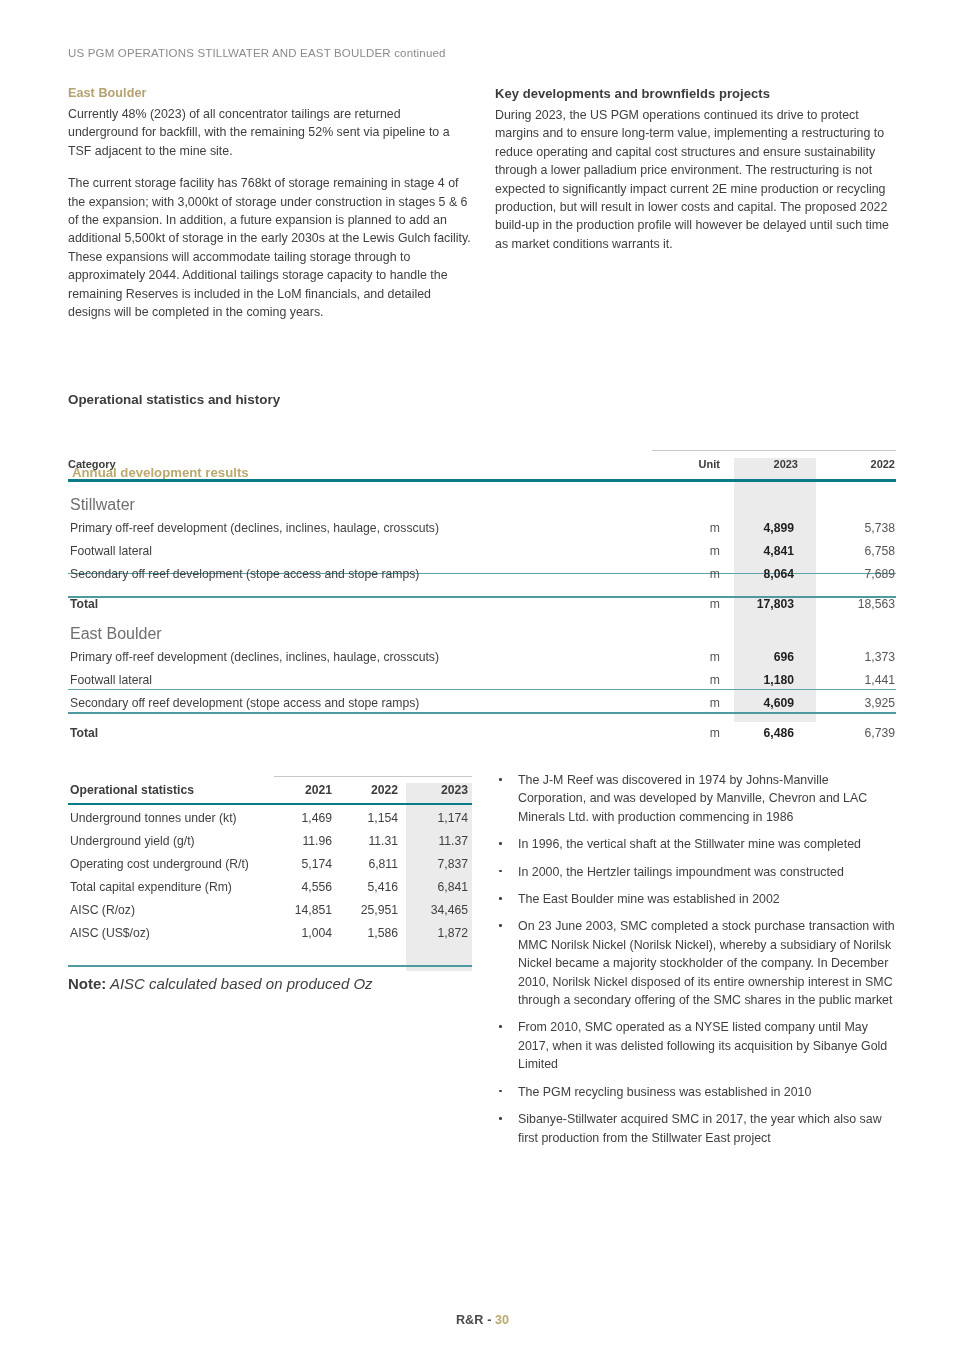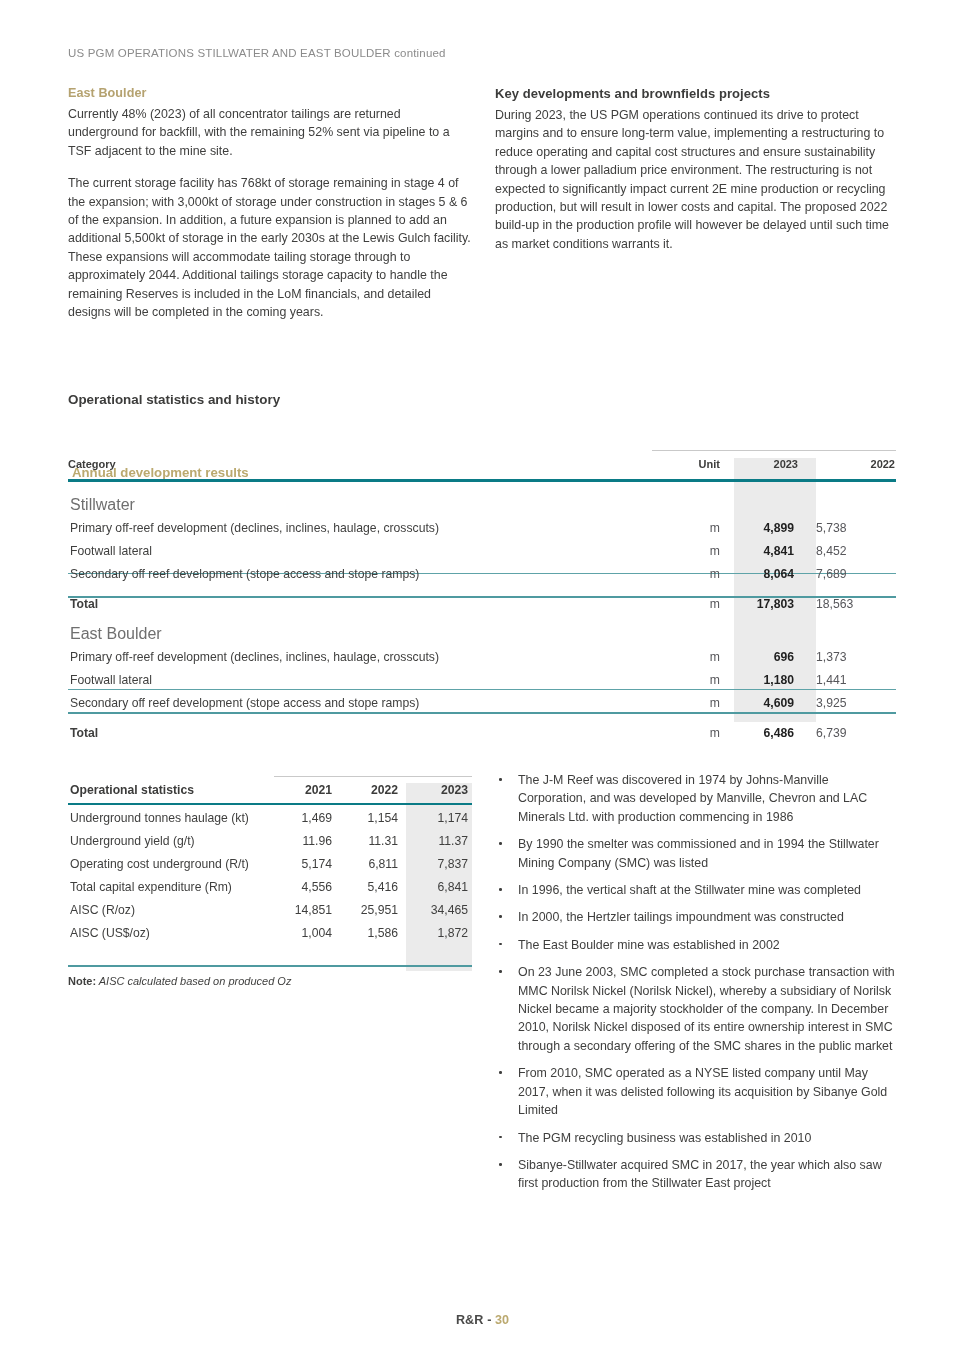--- a/index.html
+++ b/index.html
@@ -144,21 +144,21 @@
     z-index: 0;
   }
   .band-2023.dev-band { height: 264px; }
 
   .dev-table-wrap table.dev { position: relative; z-index: 1; }
 
   tr.data td { height: 23px; }
   tr.data td.cat   { padding-left: 2px; color: #3f3f3e; }
   tr.data td.unit  { padding-right: 16px; text-align: right; color: #56565a; }
   tr.data td.v23   { padding-right: 22px; text-align: right; font-weight: bold; color: #1f1f1f; }
-  tr.data td.v22   { padding-right: 1px;  text-align: left; color: #56565a; }
+  tr.data td.v22   { padding-right: 1px;  text-align: right; color: #56565a; }
 
   tr.grp td {
     height: 23px;
     font-size: 16px;
     color: #6f6f6f;
     padding-left: 2px;
   }
   tr.total td {
     height: 37px;
     font-weight: bold;
@@ -257,21 +257,21 @@
     position: absolute;
     left: 0;
     width: 404px;
     height: 1.6px;
     background: #4f9aa0;
   }
   .note {
     position: absolute;
     left: 68px;
     top: 975px;
-    font-size: 11px;
+    font-size: 15px;
     color: #3f3f3e;
   }
   .note b { font-weight: bold; }
   .note i { font-style: italic; }
 
   
   .bullets {
     position: absolute;
     left: 495px;
     top: 771px;
@@ -367,21 +367,21 @@
         <tr class="data">
           <td class="cat">Primary off-reef development (declines, inclines, haulage, crosscuts)</td>
           <td class="unit">m</td>
           <td class="v23">4,899</td>
           <td class="v22">5,738</td>
         </tr>
         <tr class="data">
           <td class="cat">Footwall lateral</td>
           <td class="unit">m</td>
           <td class="v23">4,841</td>
-          <td class="v22">8,452</td>
+          <td class="v22">6,758</td>
         </tr>
         <tr class="data">
           <td class="cat">Secondary off reef development (stope access and stope ramps)</td>
           <td class="unit">m</td>
           <td class="v23">8,064</td>
           <td class="v22">7,689</td>
         </tr>
         <tr class="data total">
           <td class="cat">Total</td>
           <td class="unit">m</td>
@@ -437,21 +437,21 @@
       <thead>
         <tr class="hdr">
           <th class="lbl">Operational statistics</th>
           <th>2021</th>
           <th>2022</th>
           <th class="last">2023</th>
         </tr>
       </thead>
       <tbody>
         <tr class="r">
-          <td class="lbl">Underground tonnes haulage (kt)</td>
+          <td class="lbl">Underground tonnes under (kt)</td>
           <td>1,469</td>
           <td>1,154</td>
           <td class="last">1,174</td>
         </tr>
         <tr class="r">
           <td class="lbl">Underground yield (g/t)</td>
           <td>11.96</td>
           <td>11.31</td>
           <td class="last">11.37</td>
         </tr>
@@ -481,21 +481,20 @@
         </tr>
       </tbody>
     </table>
   </div>
 
   <div class="note"><b>Note:</b><i> AISC calculated based on produced Oz</i></div>
 
   <div class="bullets">
     <ul>
       <li><span class="dot"></span><span>The J-M Reef was discovered in 1974 by Johns-Manville Corporation, and was developed by Manville, Chevron and LAC Minerals Ltd. with production commencing in 1986</span></li>
-      <li><span class="dot"></span><span>By 1990 the smelter was commissioned and in 1994 the Stillwater Mining Company (SMC) was listed</span></li>
       <li><span class="dot"></span><span>In 1996, the vertical shaft at the Stillwater mine was completed</span></li>
       <li><span class="dot"></span><span>In 2000, the Hertzler tailings impoundment was constructed</span></li>
       <li><span class="dot"></span><span>The East Boulder mine was established in 2002</span></li>
       <li><span class="dot"></span><span>On 23 June 2003, SMC completed a stock purchase transaction with MMC Norilsk Nickel (Norilsk Nickel), whereby a subsidiary of Norilsk Nickel became a majority stockholder of the company. In December 2010, Norilsk Nickel disposed of its entire ownership interest in SMC through a secondary offering of the SMC shares in the public market</span></li>
       <li><span class="dot"></span><span>From 2010, SMC operated as a NYSE listed company until May 2017, when it was delisted following its acquisition by Sibanye Gold Limited</span></li>
       <li><span class="dot"></span><span>The PGM recycling business was established in 2010</span></li>
       <li><span class="dot"></span><span>Sibanye-Stillwater acquired SMC in 2017, the year which also saw first production from the Stillwater East project</span></li>
     </ul>
   </div>
 

